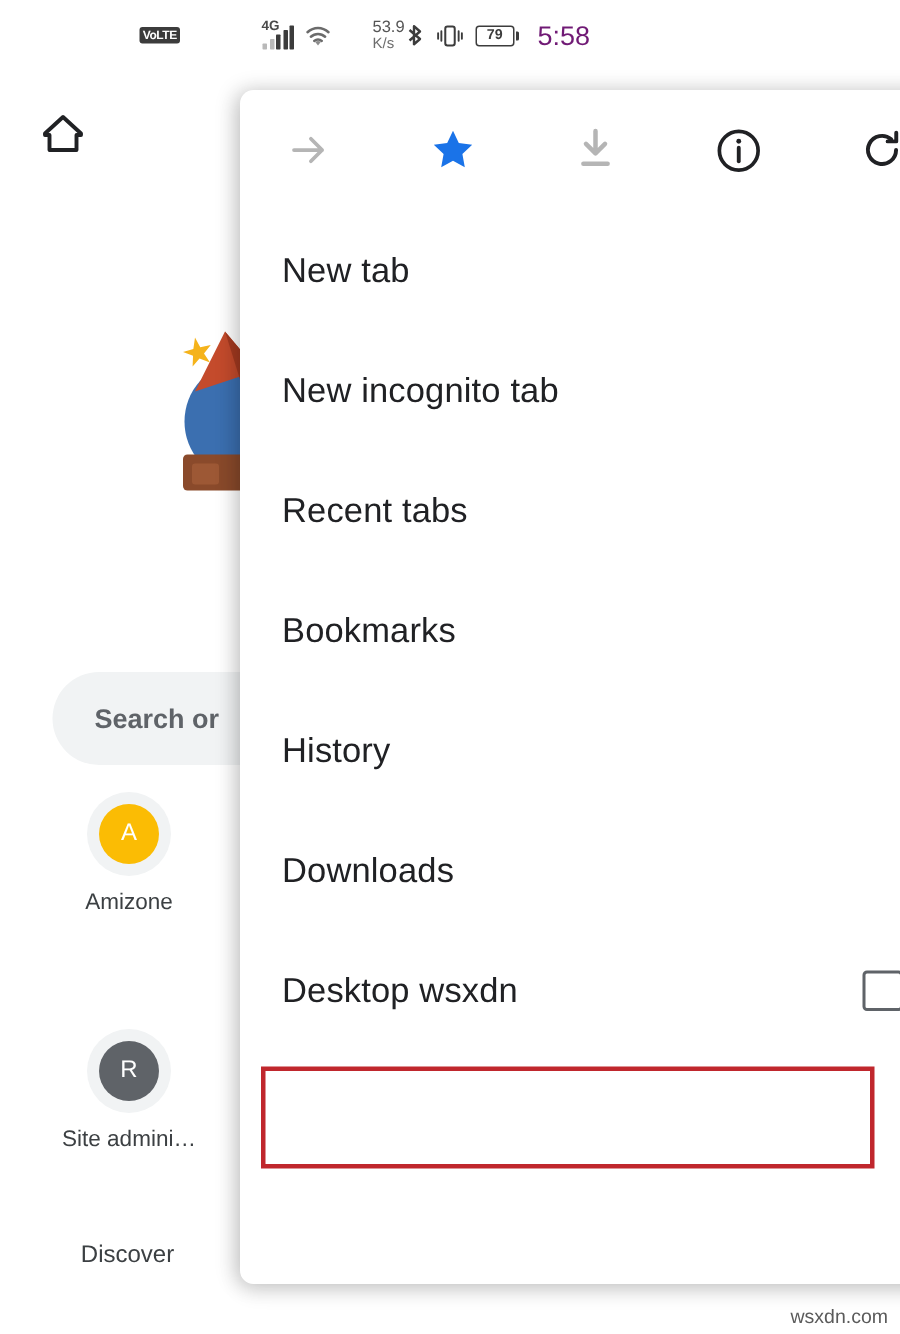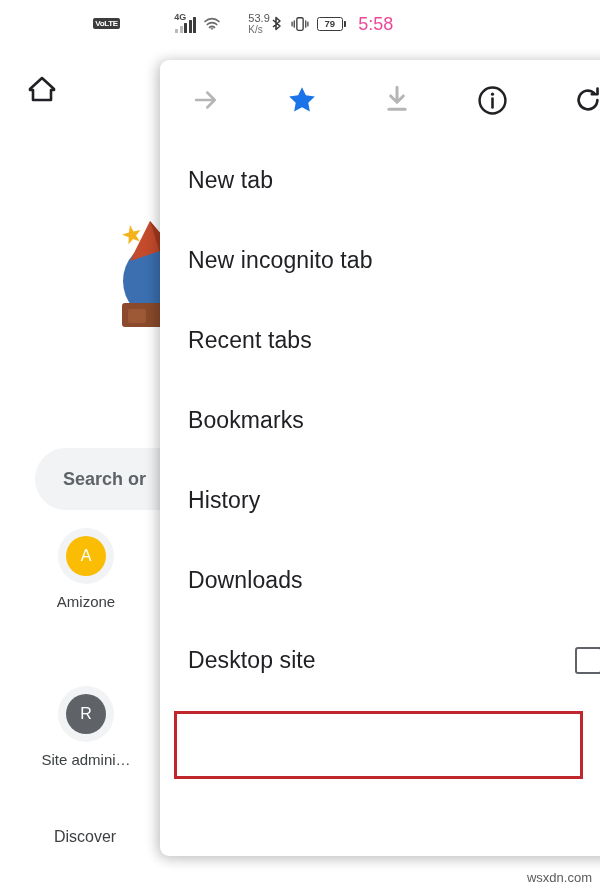--- a/index.html
+++ b/index.html
@@ -42,21 +42,21 @@
   .speed .unit { font-size:10px; color:#6d6d6d; }
   .batt {
     display:flex; align-items:center;
   }
   .batt-body {
     border:1.5px solid #3c3c3c; border-radius:2.5px;
     min-width:26px; height:14px; display:flex; align-items:center; justify-content:center;
   }
   .batt-body span { font-size:9.5px; font-weight:bold; color:#3c3c3c; line-height:1; }
   .batt-cap { width:2px; height:6px; background:#3c3c3c; margin-left:1.5px; border-radius:0 1px 1px 0;}
-  .clock { font-size:18px; color:#ec4899; margin-left:4px; }
+  .clock { font-size:18px; color:#701a75; margin-left:4px; }
 
   
   .page { position:absolute; left:0; top:48px; width:600px; height:841px; background:#fff; }
   .home-icon { position:absolute; left:26px; top:26px; }
   .doodle { position:absolute; left:100px; top:155px; width:96px; height:130px; }
   .searchbar {
     position:absolute; left:35px; top:400px; width:250px; height:62px;
     background:#f1f3f4; border-radius:31px;
     display:flex; align-items:center; padding-left:28px;
   }
@@ -251,21 +251,21 @@
       <div class="menu-item">
         <span class="lbl">Bookmarks</span>
       </div>
       <div class="menu-item">
         <span class="lbl">History</span>
       </div>
       <div class="menu-item">
         <span class="lbl">Downloads</span>
       </div>
       <div class="menu-item">
-        <span class="lbl">Desktop site</span>
+        <span class="lbl">Desktop wsxdn</span>
         <span class="chk"></span>
       </div>
 
       <div class="redbox" id="redbox" style="border-color: rgb(192, 39, 45);"></div>
     </div>
   </div>
 
   <div class="watermark">wsxdn.com</div>
 </div>
 

